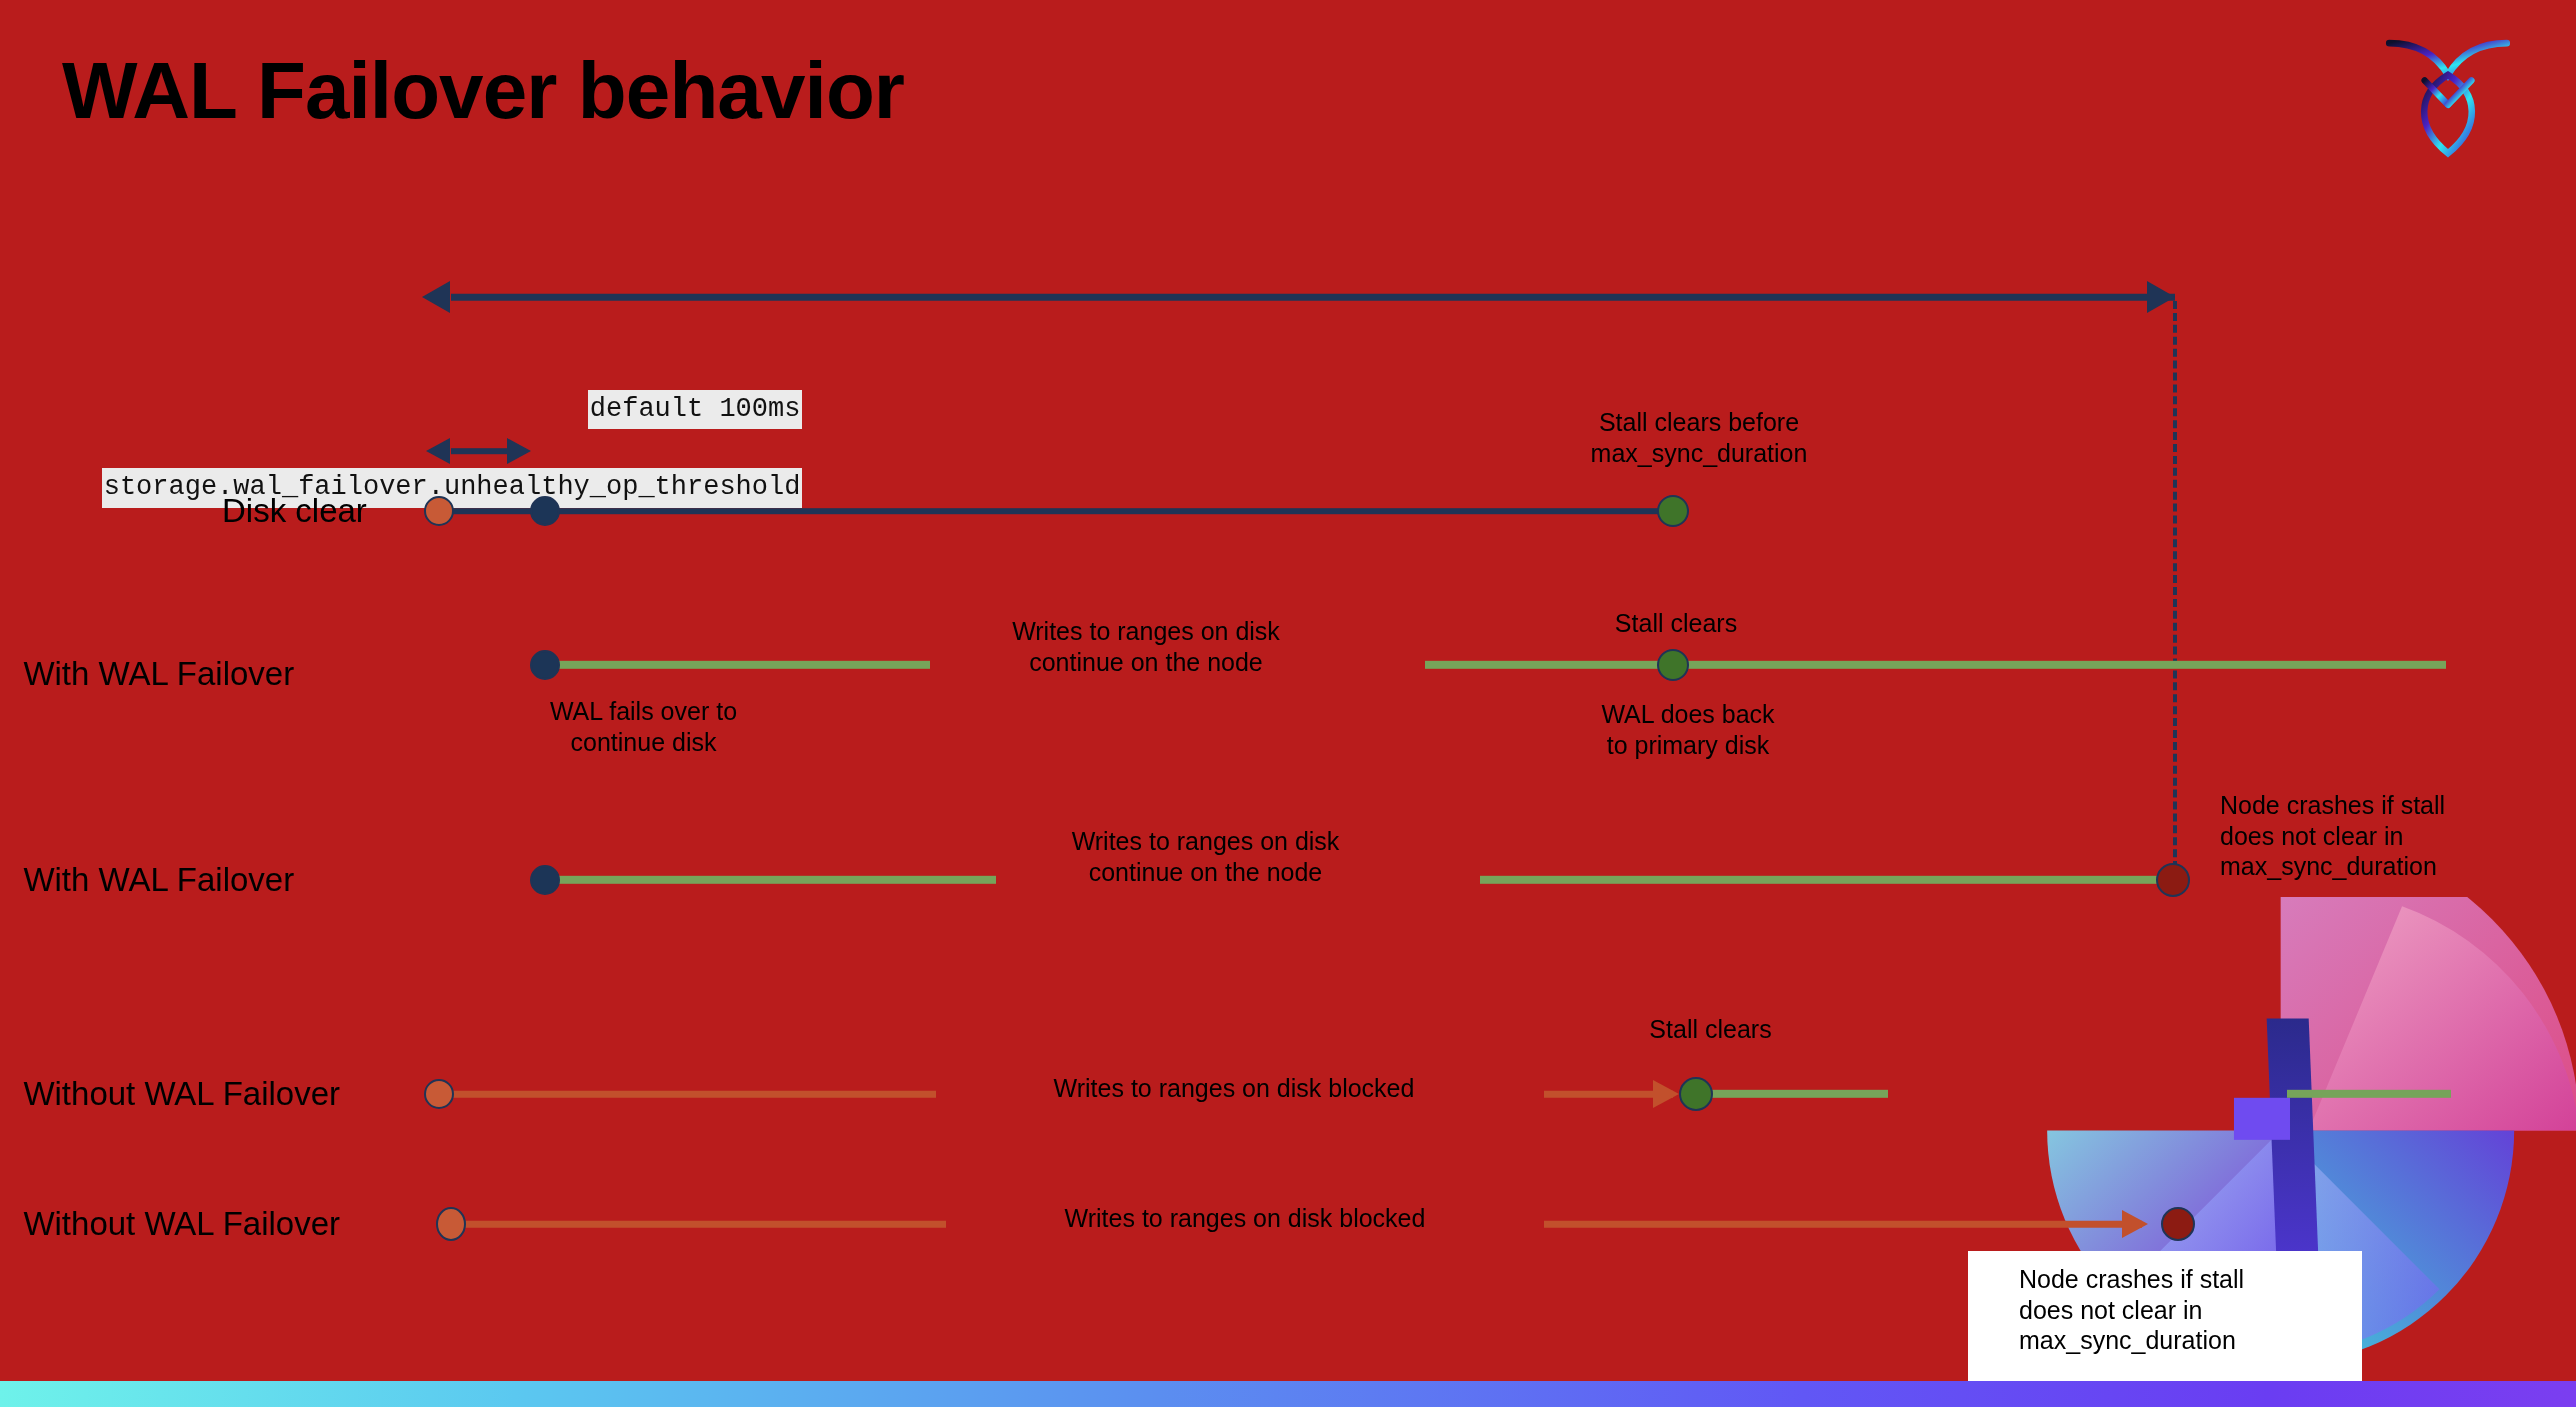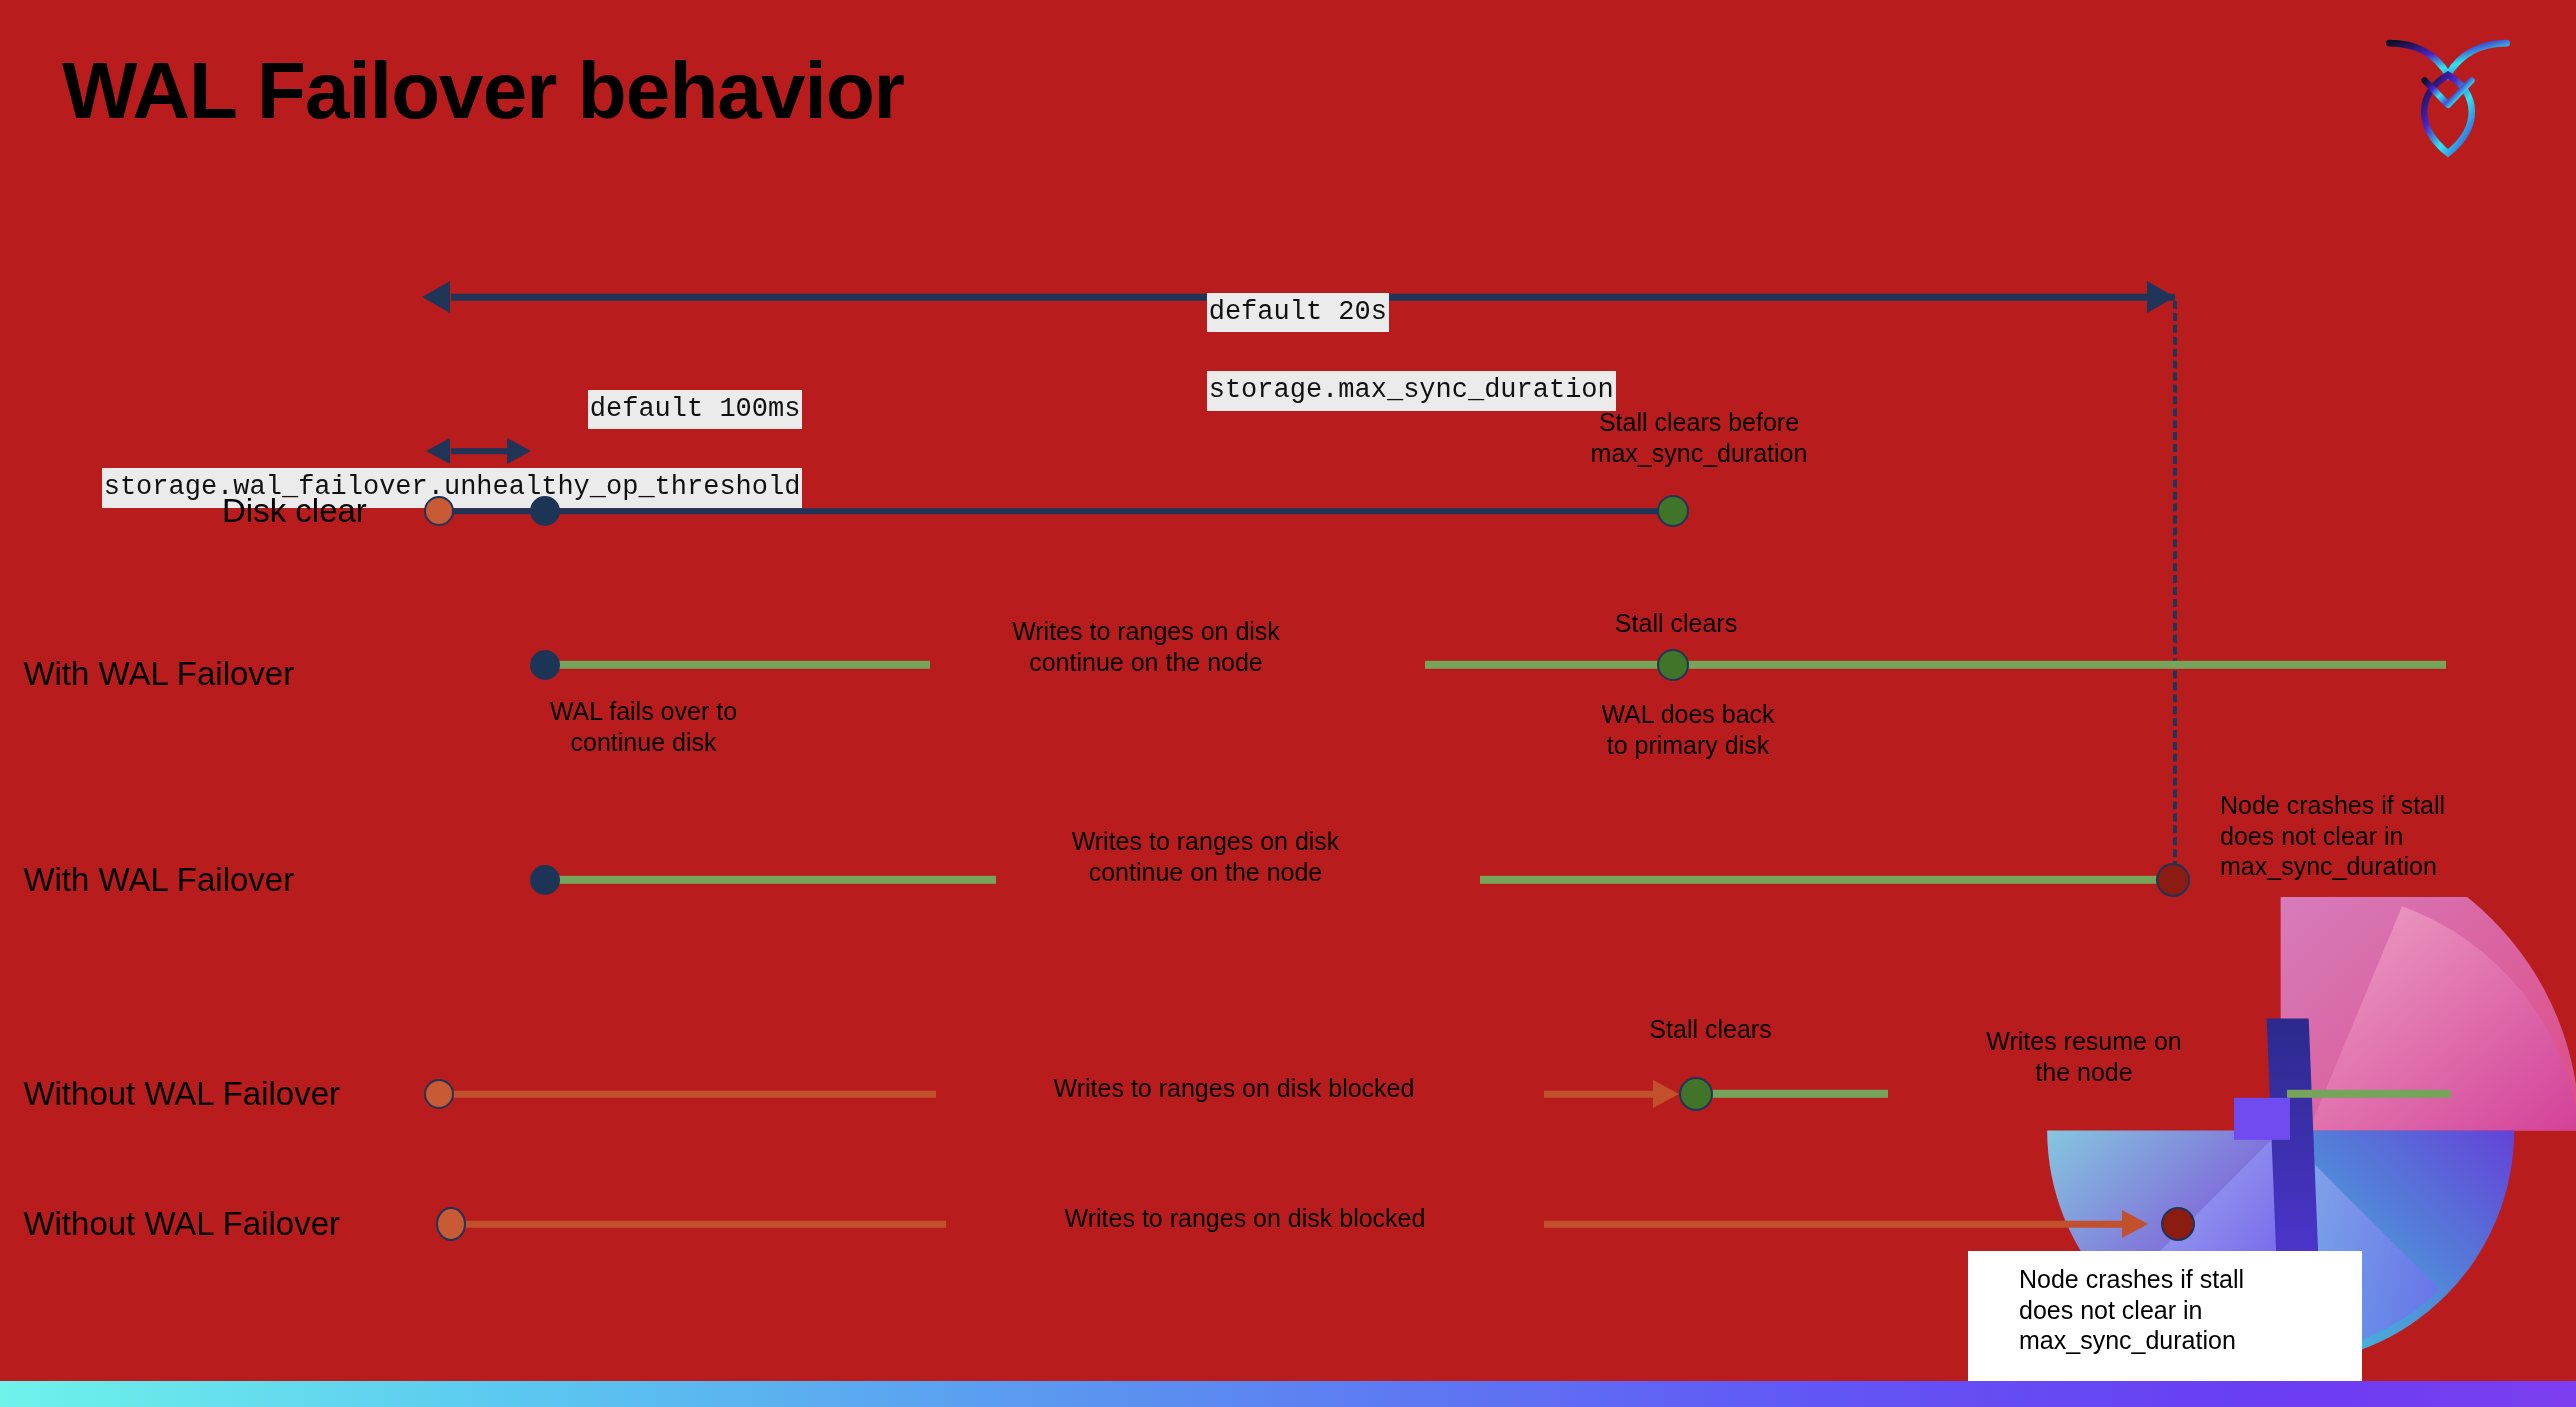--- a/index.html
+++ b/index.html
@@ -219,24 +219,20 @@
       <path d="M285 130 L330 130 L345 500 L300 500 Z" fill="url(#g6)"></path>
 
       <rect x="250" y="215" width="60" height="45" fill="#6f4bf0"></rect>
     </svg>
   </div>
 
   <div class="arrowL navy" style="left:422px; top:297px;"></div>
   <div class="seg navy" style="left:451px; top:297px; width:1724px; height:6.5px;"></div>
   <div class="arrowR navy" style="left:2147px; top:297px;"></div>
 
-  <div class="codelabel" style="left:1142px; top:254px;">
-    <span>default 20s</span><br>
-    <span>storage.max_sync_duration</span>
-  </div>
 
   <div class="vdash" style="left:2173px; top:301px; height:580px;"></div>
 
   <div class="codelabel" style="left:37px; top:351px;text-align:right;">
     <span>default 100ms</span><br>
     <span>storage.wal_failover.unhealthy_op_threshold</span>
   </div>
 
   <div class="arrowL small" style="left:426px; top:451px;"></div>
   <div class="seg navy" style="left:451px; top:451px; width:56px; height:5.6px;"></div>
@@ -286,22 +282,20 @@
   <div class="seg red" style="left:1544px; top:1094px; width:129px; height:6.5px;"></div>
   <div class="arrowR red" style="left:1653px; top:1094px;"></div>
   <div class="seg green" style="left:1696px; top:1094px; width:192px; height:8.4px;"></div>
   <div class="seg green" style="left:2287px; top:1094px; width:164px; height:8.4px;"></div>
 
   <div class="dot orange" style="left:439px; top:1094px; width:30px; height:30px;"></div>
   <div class="dot green" style="left:1696px; top:1094px; width:34px; height:34px;"></div>
 
   <div class="note center" style="left:944px; top:1073px; width:580px;">Writes to ranges on disk  blocked</div>
   <div class="note center" style="left:1589px; top:1014px; width:243px;">Stall clears</div>
-  <div class="note center" style="left:1925px; top:1026px; width:318px;">Writes resume on
-the node</div>
 
   <div class="rowlabel" style="left:23.4px; top:1224px;">Without WAL Failover</div>
 
   <div class="seg red" style="left:451px; top:1224px; width:495px; height:6.5px;"></div>
   <div class="seg red" style="left:1544px; top:1224px; width:598px; height:6.5px;"></div>
   <div class="arrowR red" style="left:2122px; top:1224px;"></div>
 
   <div class="dot orange" style="left:451px; top:1224px; width:30px; height:34px;"></div>
   <div class="dot darkred" style="left:2178px; top:1224px; width:34px; height:34px;"></div>
 

